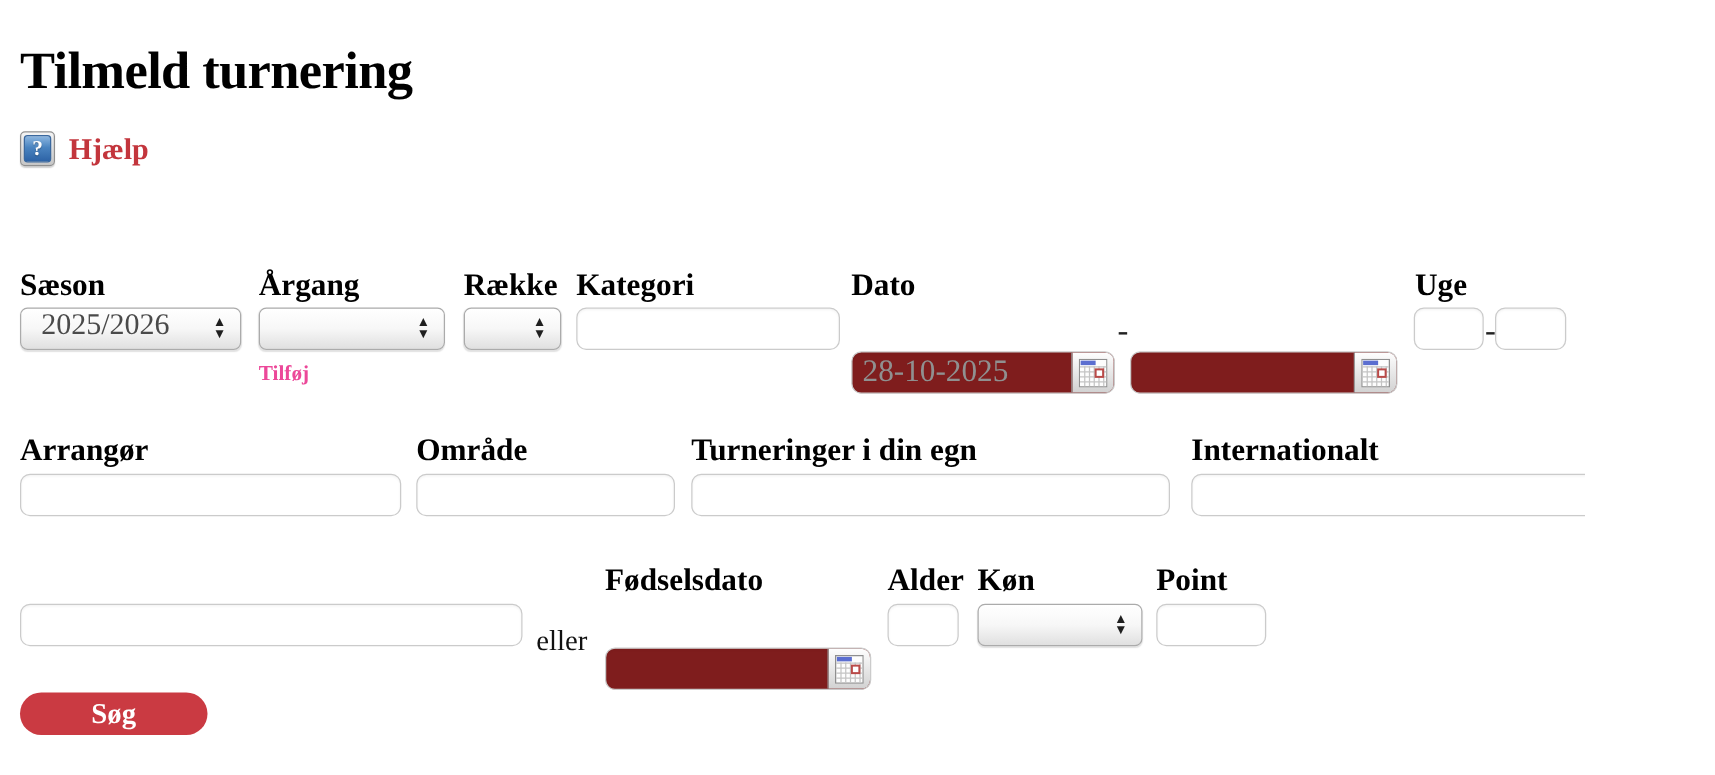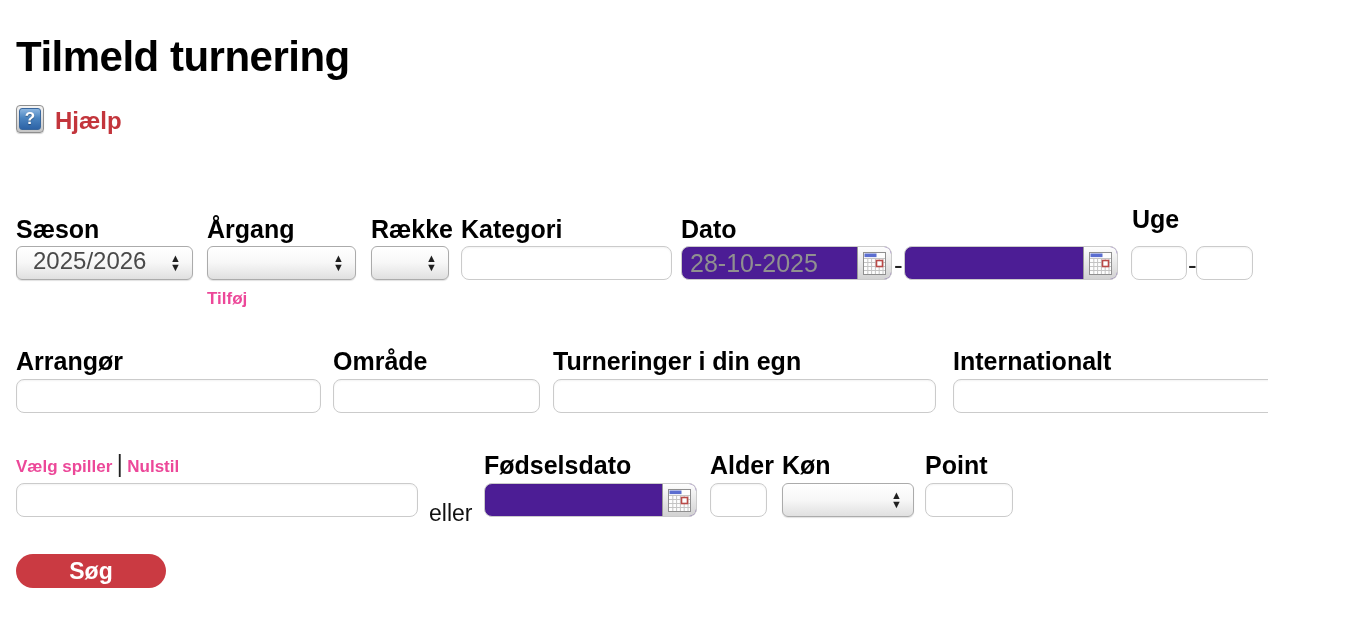--- a/index.html
+++ b/index.html
@@ -1,18 +1,18 @@
 <!DOCTYPE html>
 <html><head>
 <meta charset="utf-8">
 <style>
   html,body { margin:0; padding:0; background:#fff; }
   .stage {
     position:relative; width:1268px; height:620px; background:#ffffff;
-    font-family:Liberation Sans, sans-serif; overflow:hidden;
+    font-family:Liberation Serif, serif; overflow:hidden;
   }
   .page-title {
     position:absolute; left:16px; top:5px; font-size:42px; font-weight:bold;
     color:#000; letter-spacing:-0.5px; white-space:nowrap;
   }
   
   .help-frame {
     position:absolute; left:16px; top:105px; width:28px; height:28px; box-sizing:border-box;
     border:1px solid #8f8f8f; border-radius:4px;
     background:linear-gradient(180deg,#f4f4f4,#c6c6c6);
@@ -52,23 +52,24 @@
     display:flex; padding:0 32px 0 16px;
     font-size:24px; color:#4a4a4a; white-space:nowrap;
   }
   .arrows {
     position:absolute; right:11px; top:50%; transform:translateY(-50%);
     font-size:11px; line-height:9px; color:#1f1f1f; text-align:center;
   }
   .arrows::before { content:"▲"; display:block; }
   .arrows::after  { content:"▼"; display:block; }
   .datewrap {
-    position:absolute; box-sizing:border-box; height:34px; background:#4c1d95;
+    position:absolute; box-sizing:border-box; height:34px; background:#7f1d1d;
     border:1px solid #cbcbcb; border-radius:8px; display:flex; overflow:hidden;
     box-shadow:inset 0 1px 2px rgba(0,0,0,0.05);
+    margin-top:35px;
   }
   .datewrap input {
     flex:1; min-width:0; border:none; outline:none; background:transparent;
     font-size:25px; color:#909090; padding:0 8px; font-family:inherit;
   }
   .calbtn {
     width:34px; flex:0 0 34px; border:none; border-left:1px solid #999;
     background:linear-gradient(180deg,#fefefe,#d2d2d2);
     display:flex; align-items:center; justify-content:center;
     cursor:pointer; padding:0; margin:0;
@@ -96,21 +97,21 @@
   <div class="help-frame">
     <div class="help-inner">?</div>
   </div>
   <a class="help-label">Hjælp</a>
 
   <div class="lbl" style="left:16px; top:215px;">Sæson</div>
   <div class="lbl" style="left:207px; top:215px;">Årgang</div>
   <div class="lbl" style="left:371px; top:215px;">Række</div>
   <div class="lbl" style="left:461px; top:215px;">Kategori</div>
   <div class="lbl" style="left:681px; top:215px;">Dato</div>
-  <div class="lbl" style="left:1132px; top:205px;">Uge</div>
+  <div class="lbl" style="left:1132px; top:215px;">Uge</div>
 
   <div class="sel" style="left:16px; top:246px; width:177px;">
     <span>2025/2026</span>
     <span class="arrows"></span>
   </div>
   <div class="sel" style="left:207px; top:246px; width:149px;">
     <span></span>
     <span class="arrows"></span>
   </div>
   <div class="sel" style="left:371px; top:246px; width:78px;">
@@ -158,25 +159,20 @@
   <div class="lbl" style="left:16px; top:347px;">Arrangør</div>
   <div class="lbl" style="left:333px; top:347px;">Område</div>
   <div class="lbl" style="left:553px; top:347px;">Turneringer i din egn</div>
   <div class="lbl" style="left:953px; top:347px;">Internationalt</div>
 
   <input class="inp" style="left: 16px; top: 379px; width: 305px;" value="">
   <input class="inp" style="left: 333px; top: 379px; width: 207px;" value="">
   <input class="inp" style="left: 553px; top: 379px; width: 383px;" value="">
   <input class="inp" style="left: 953px; top: 379px; width: 385px;" value="">
 
-  <div class="linkrow">
-    <a class="red-link">Vælg spiller</a>
-    <span class="plain-sep">|</span>
-    <a class="red-link">Nulstil</a>
-  </div>
   <div class="lbl" style="left:484px; top:451px;">Fødselsdato</div>
   <div class="lbl" style="left:710px; top:451px;">Alder</div>
   <div class="lbl" style="left:782px; top:451px;">Køn</div>
   <div class="lbl" style="left:925px; top:451px;">Point</div>
 
   <input class="inp" style="left: 16px; top: 483px; width: 402px;" value="">
   <div class="eller">eller</div>
 
   <div class="datewrap" style="left:484px; top:483px; width:213px;">
     <input value="" style="">

